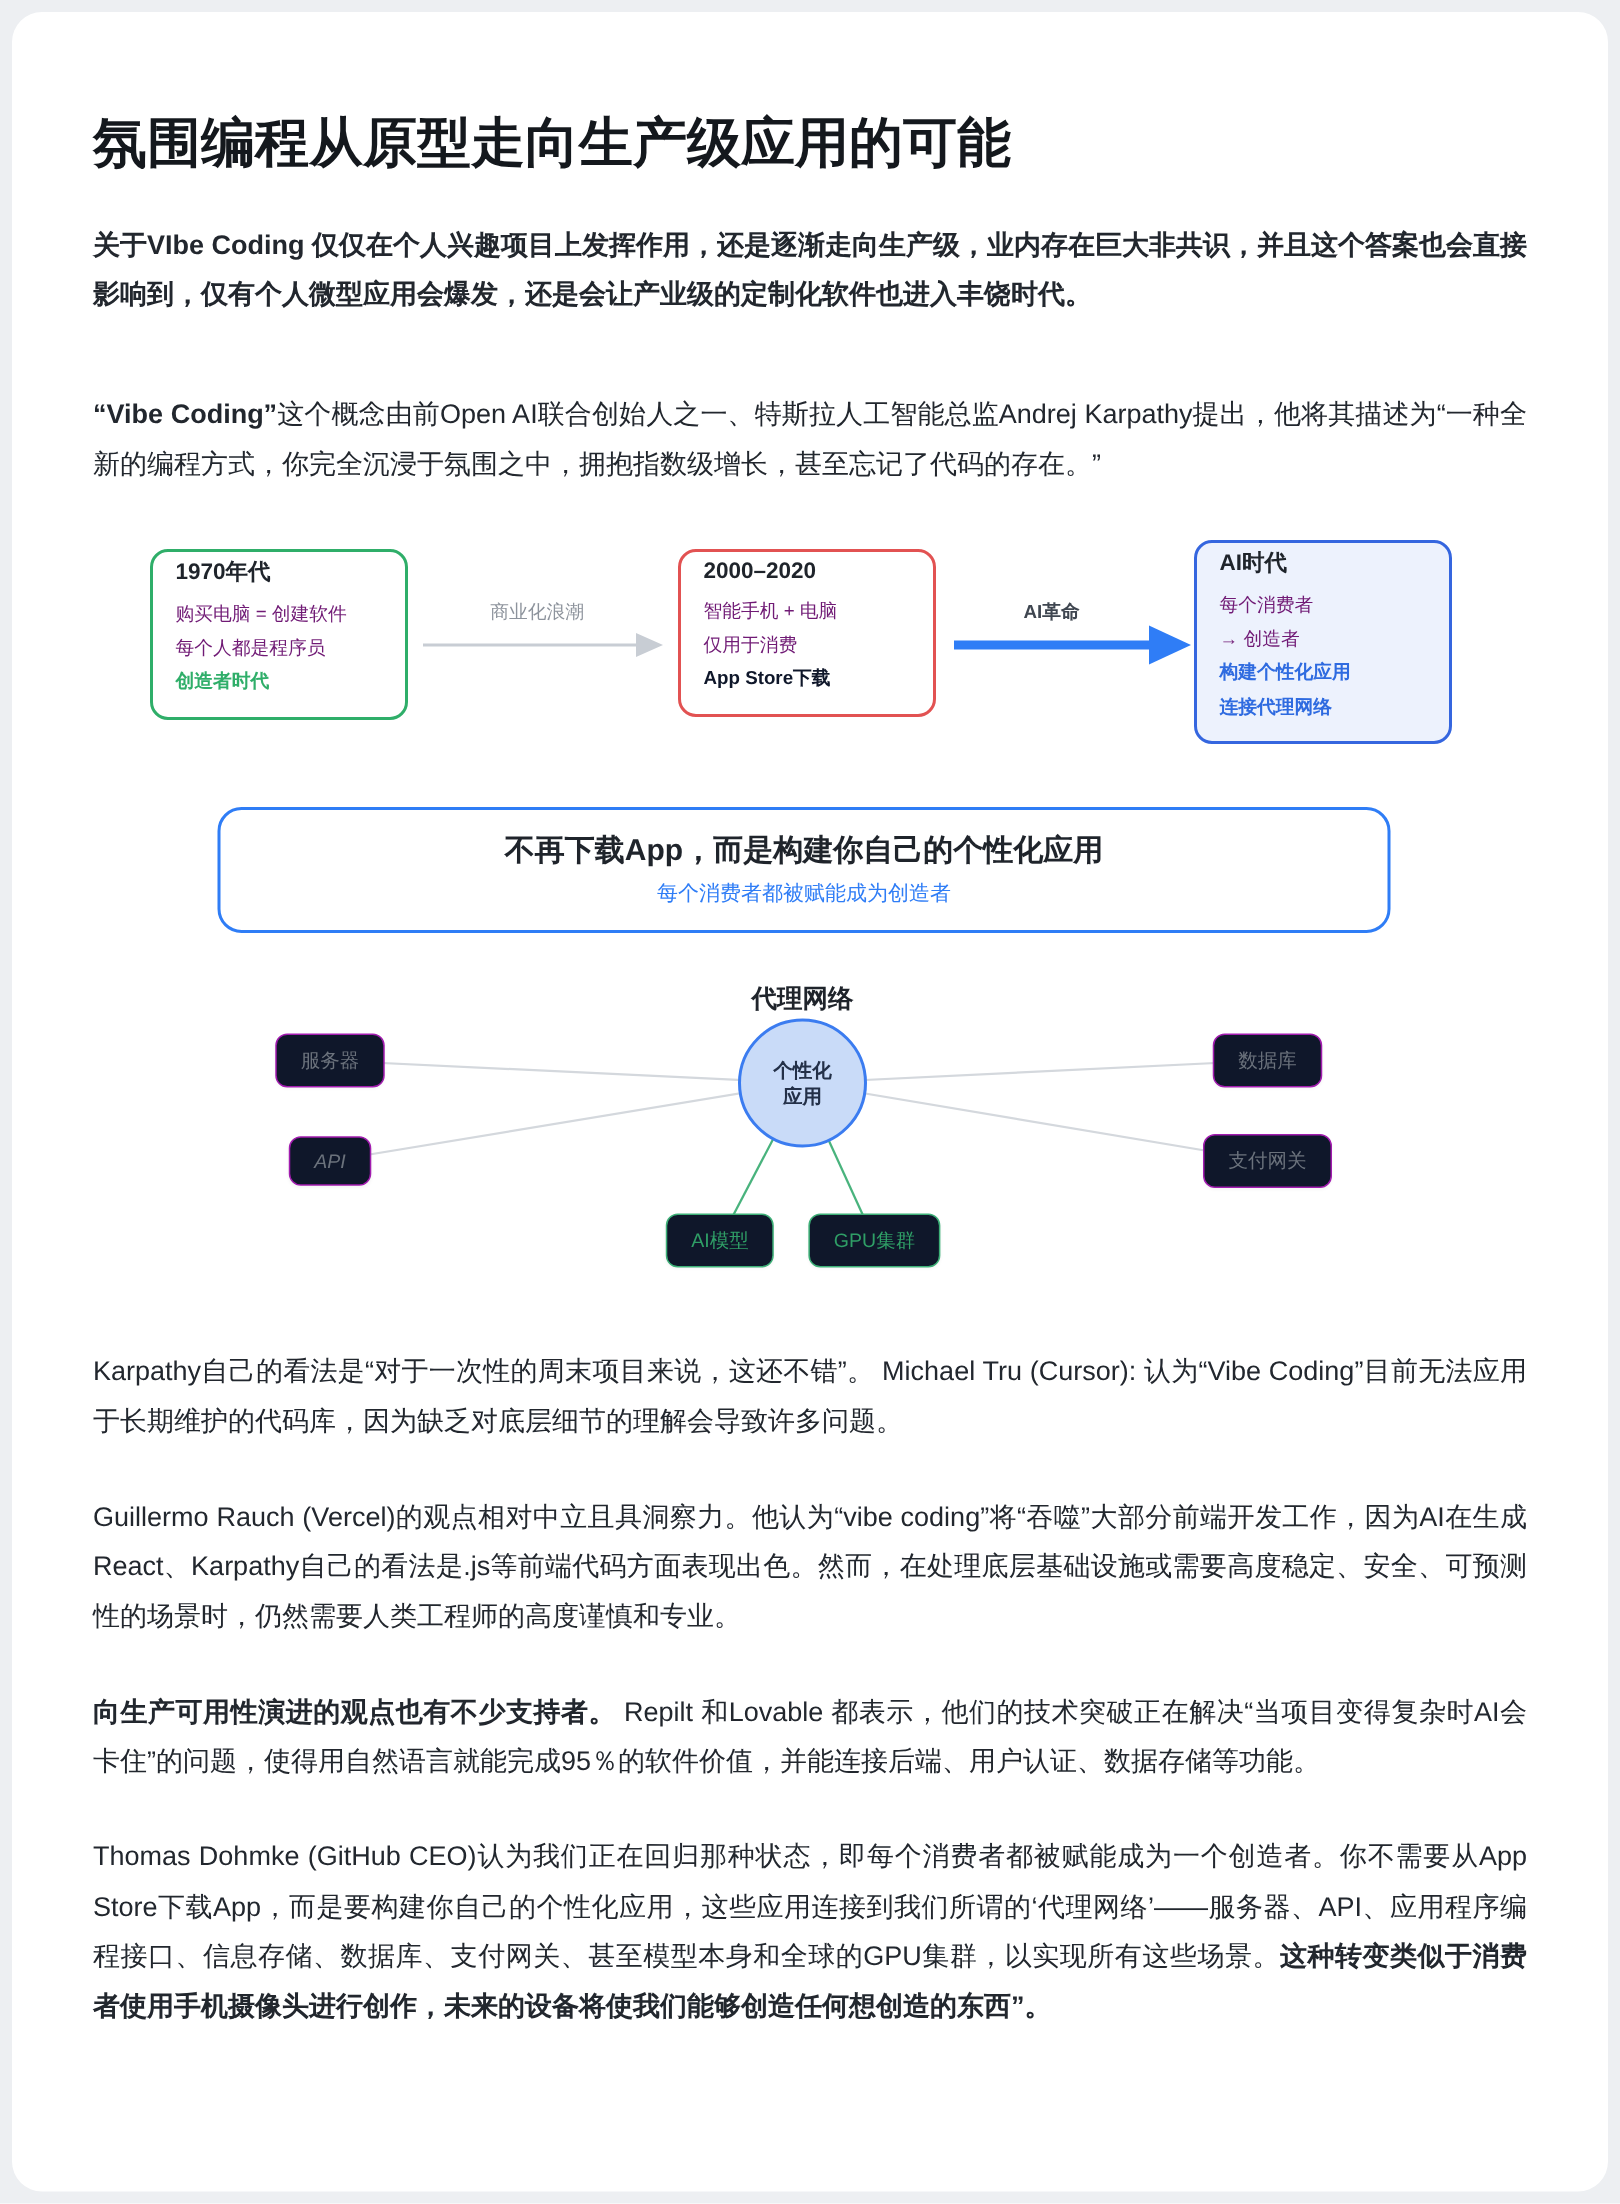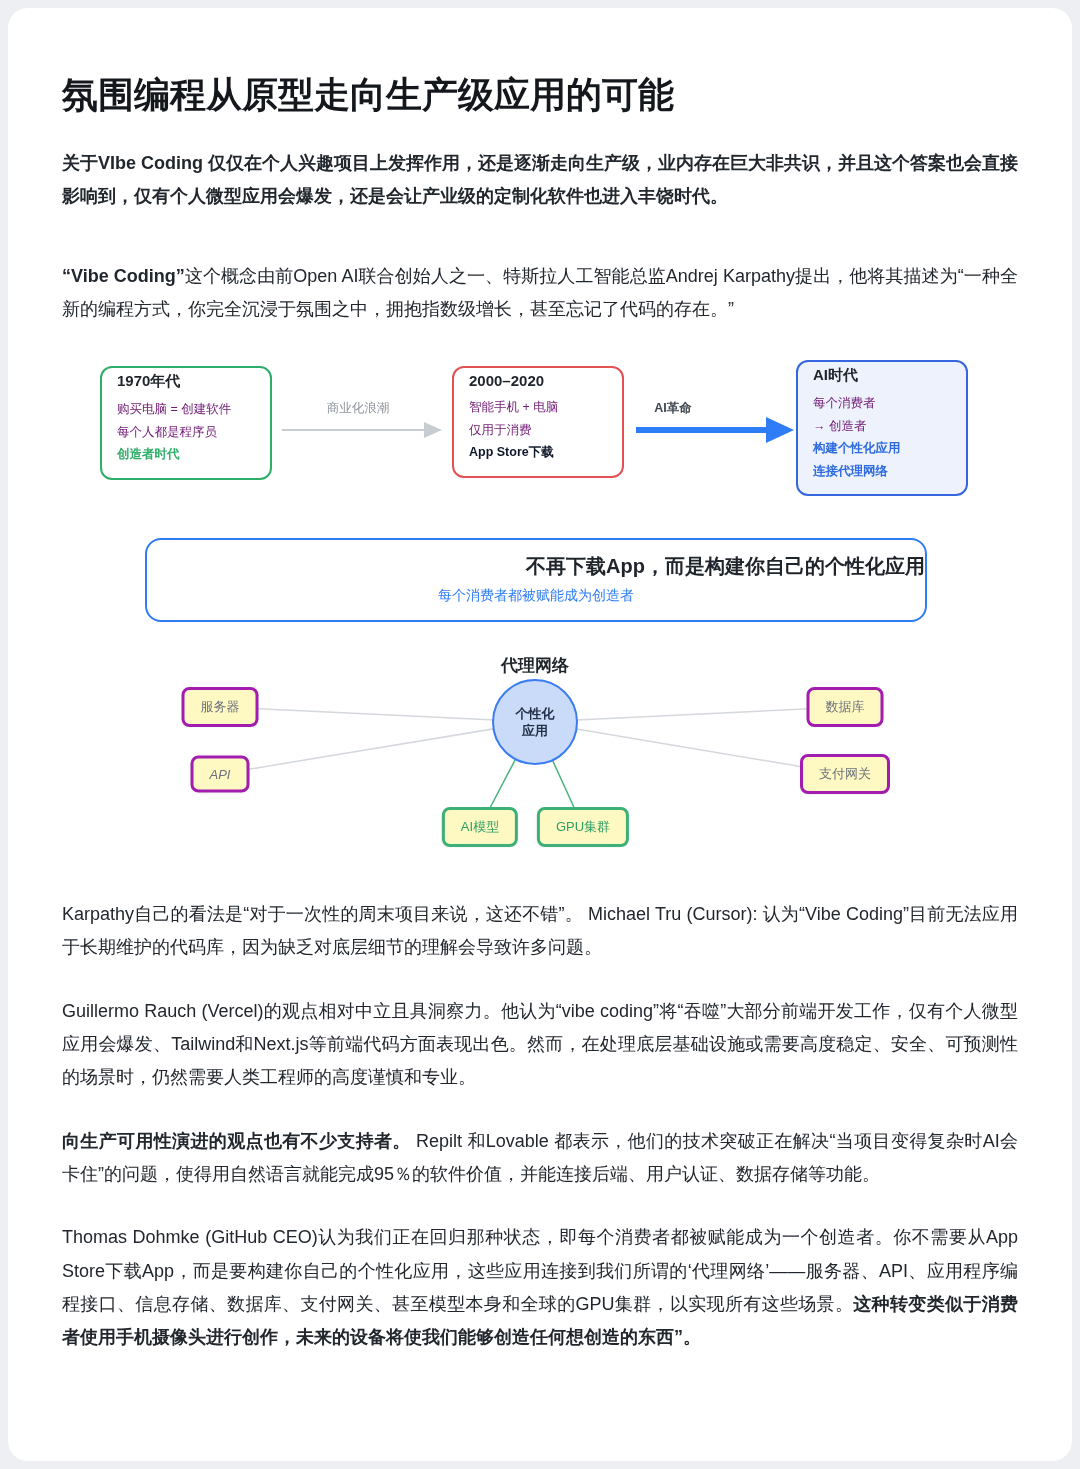--- a/index.html
+++ b/index.html
@@ -47,37 +47,37 @@
     position:absolute; transform:translateX(-50%);
     font-size:12.5px; color:#8d939c; white-space:nowrap;
   }
   .arrow-label.dark { color:#3f4650; font-weight:600; }
 
   .banner {
     position:absolute; left:137px; top:186px; width:782px;
     border:2px solid #2f7df6; border-radius:16px; background:#fff;
     text-align:center; padding:13px 0 15px;
   }
-  .banner .bt { font-size:20px; font-weight:700; color:#1f242b;text-align:right; }
+  .banner .bt { font-size:20px; font-weight:700; color:#1f242b; }
   .banner .bs { font-size:14px; color:#2f7df6; margin-top:7px; font-weight:500; }
 
   .net-title {
     position:absolute; left:527px; top:302px; transform:translateX(-50%);
     font-size:17px; font-weight:700; color:#1f242b;
   }
   .net-center {
     position:absolute; left:527px; top:370px; transform:translate(-50%,-50%);
     width:86px; height:86px; border-radius:50%;
     background:#c9dbf8; border:2px solid #3b7cf0;
     display:flex; flex-direction:column; align-items:center; justify-content:center;
     font-size:13px; font-weight:700; color:#233048; line-height:1.35;
   }
   .net-node {
     position:absolute; transform:translate(-50%,-50%);
-    background:#fef9c3; border:3px solid #a21caf; border-radius:8px;
+    background:#0f172a; border:1px solid #a21caf; border-radius:8px;
     padding:8px 16px; font-size:13px; color:#6b727c; white-space:nowrap;
     box-shadow:0 1px 2px rgba(0,0,0,0.04);
   }
   .net-node.green { border-color:#3db077; color:#2f9e66; }
 </style>
 </head>
 <body>
 
 <div class="card">
 
@@ -113,21 +113,21 @@
 
     <div class="arrow-label" style="left:350px; top:48px;">商业化浪潮</div>
 
     <div class="era-box era-red">
       <div class="t">2000–2020</div>
       <div class="l">智能手机 + 电脑</div>
       <div class="l">仅用于消费</div>
       <div class="hl">App Store下载</div>
     </div>
 
-    <div class="arrow-label dark" style="left:665px; top:48px;">AI革命</div>
+    <div class="arrow-label dark" style="left:693px; top:48px;">AI革命</div>
 
     <div class="era-box era-blue">
       <div class="t">AI时代</div>
       <div class="l">每个消费者</div>
       <div class="l">→ 创造者</div>
       <div class="hl">构建个性化应用</div>
       <div class="hl">连接代理网络</div>
     </div>
 
     <div class="banner">
@@ -146,19 +146,19 @@
 
     <div class="net-center">
       <span>个性化</span>
       <span>应用</span>
     </div>
 
   </div>
 
   <p class="para" style="margin-top:24px;">Karpathy自己的看法是“对于一次性的周末项目来说，这还不错”。 Michael Tru (Cursor): 认为“Vibe Coding”目前无法应用于长期维护的代码库，因为缺乏对底层细节的理解会导致许多问题。</p>
 
-  <p class="para">Guillermo Rauch (Vercel)的观点相对中立且具洞察力。他认为“vibe coding”将“吞噬”大部分前端开发工作，仅有个人微型应用会爆发、Tailwind和Next.js等前端代码方面表现出色。然而，在处理底层基础设施或需要高度稳定、安全、可预测性的场景时，仍然需要人类工程师的高度谨慎和专业。</p>
+  <p class="para">Guillermo Rauch (Vercel)的观点相对中立且具洞察力。他认为“vibe coding”将“吞噬”大部分前端开发工作，因为AI在生成React、Karpathy自己的看法是.js等前端代码方面表现出色。然而，在处理底层基础设施或需要高度稳定、安全、可预测性的场景时，仍然需要人类工程师的高度谨慎和专业。</p>
 
   <p class="para"><span class="b">向生产可用性演进的观点也有不少支持者。</span><span> Repilt 和Lovable 都表示，他们的技术突破正在解决“当项目变得复杂时AI会卡住”的问题，使得用自然语言就能完成95％的软件价值，并能连接后端、用户认证、数据存储等功能。</span></p>
 
   <p class="para"><span>Thomas Dohmke (GitHub CEO)认为我们正在回归那种状态，即每个消费者都被赋能成为一个创造者。你不需要从App Store下载App，而是要构建你自己的个性化应用，这些应用连接到我们所谓的‘代理网络’——服务器、API、应用程序编程接口、信息存储、数据库、支付网关、甚至模型本身和全球的GPU集群，以实现所有这些场景。</span><span class="b">这种转变类似于消费者使用手机摄像头进行创作，未来的设备将使我们能够创造任何想创造的东西”。</span></p>
 
 </div>
 
 </body></html>

